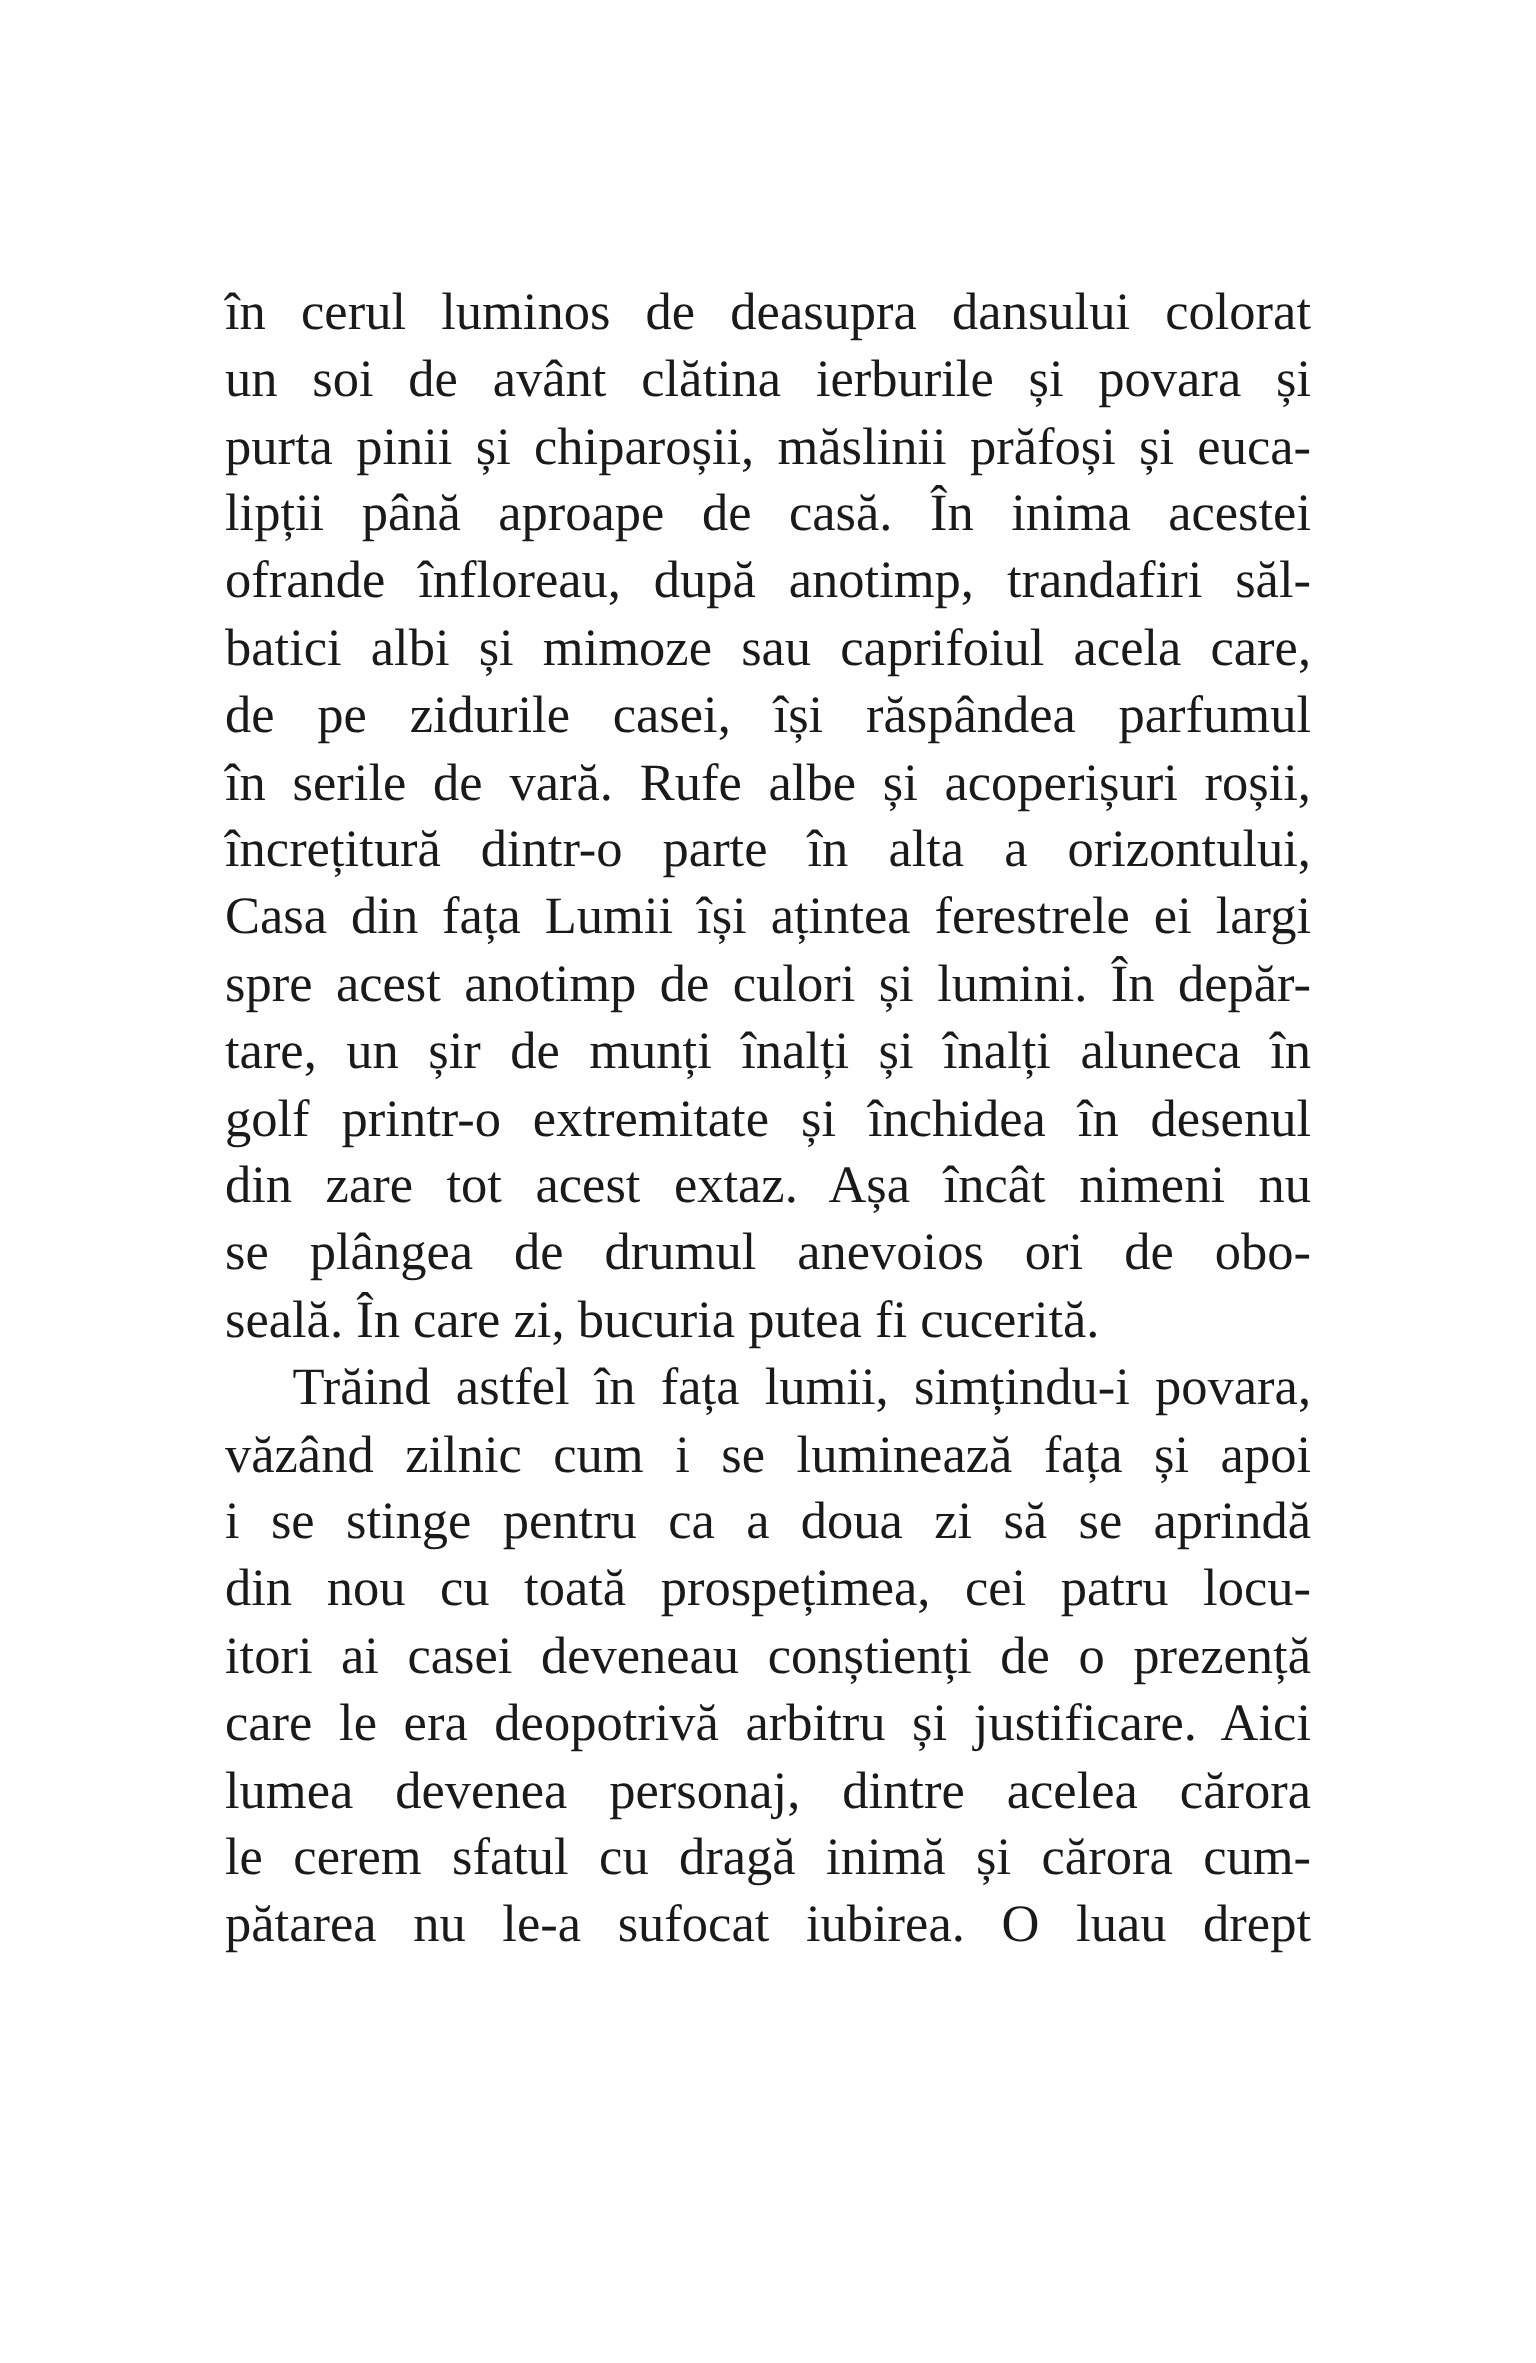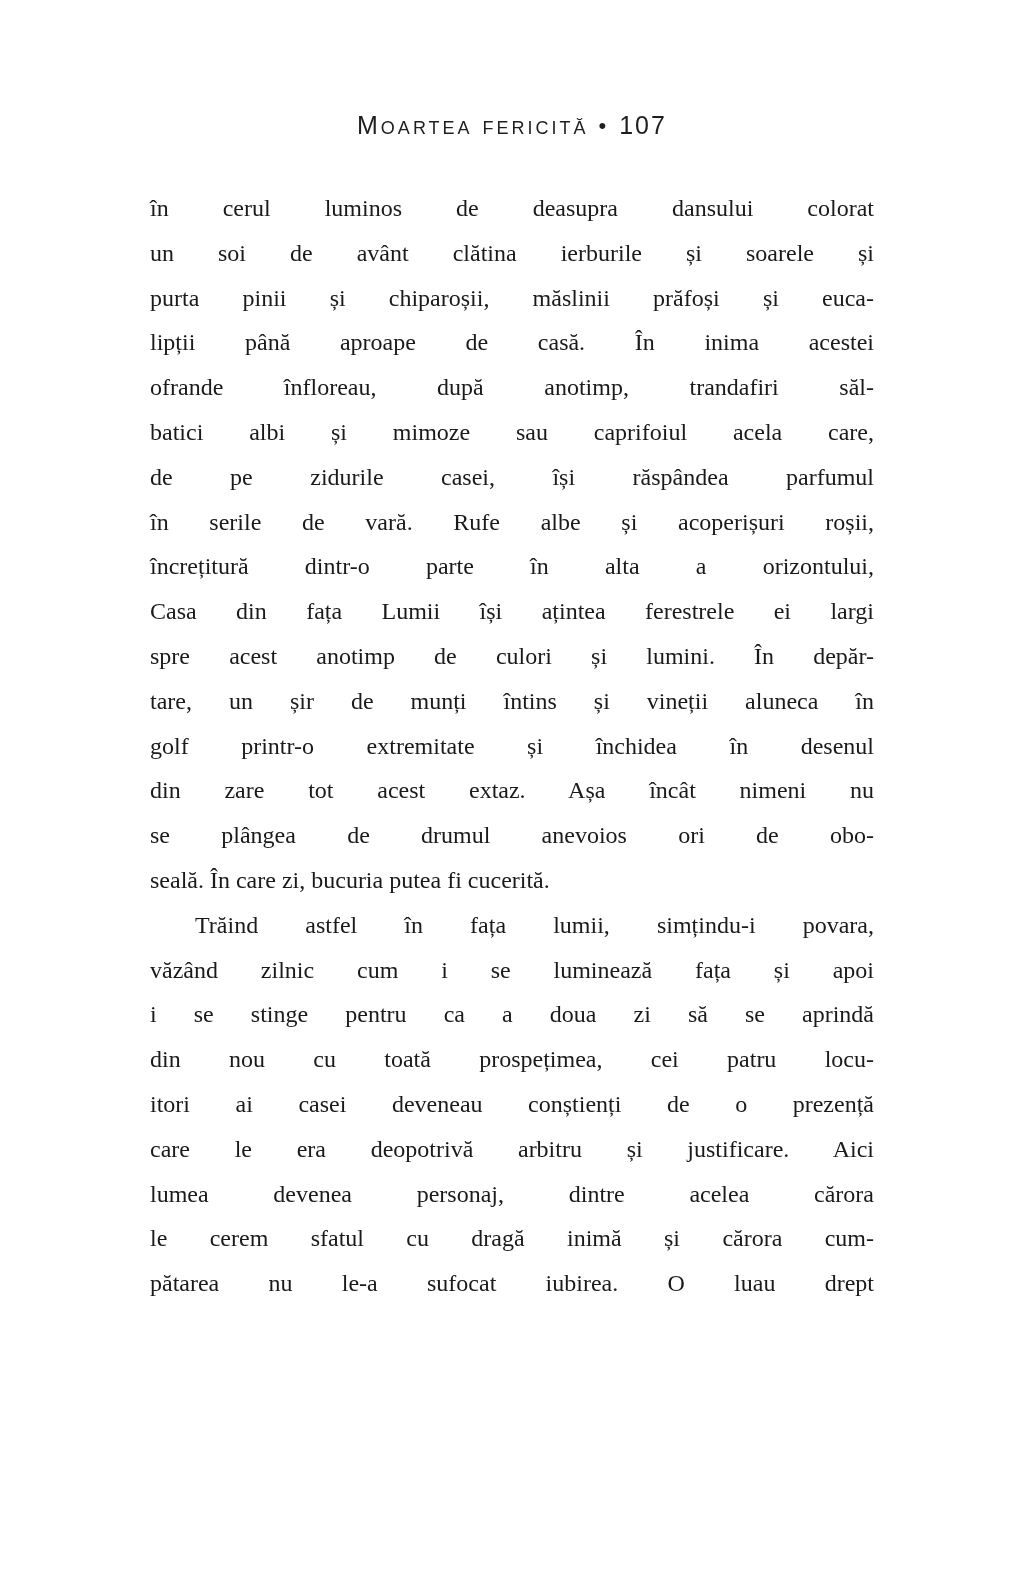--- a/index.html
+++ b/index.html
@@ -39,56 +39,53 @@
   .header-page {
     letter-spacing: 2px;
   }
   .text-block {
     position: absolute;
     left: 150px;
     top: 186px;
     width: 724px;
   }
   .line {
-    font-size: 24px;
+    font-size: 35px;
     line-height: 44.8px;
     color: #1a1a1a;
     text-align: justify;
     text-align-last: justify;
     white-space: normal;
   }
   .line.para-end {
     text-align-last: left;
   }
   .line.indent {
     text-indent: 45px;
   }
 </style>
 </head>
 <body>
 
 <div class="page">
 
-  <div class="running-header">
-    <span class="header-title">Moartea fericită</span><span class="header-sep">•</span><span class="header-page">107</span>
-  </div>
 
   <div class="text-block">
     <div class="line">în cerul luminos de deasupra dansului colorat</div>
-    <div class="line">un soi de avânt clătina ierburile și soarele și</div>
+    <div class="line">un soi de avânt clătina ierburile și povara și</div>
     <div class="line">purta pinii și chiparoșii, măslinii prăfoși și euca-</div>
     <div class="line">lipții până aproape de casă. În inima acestei</div>
     <div class="line">ofrande înfloreau, după anotimp, trandafiri săl-</div>
     <div class="line">batici albi și mimoze sau caprifoiul acela care,</div>
     <div class="line">de pe zidurile casei, își răspândea parfumul</div>
     <div class="line">în serile de vară. Rufe albe și acoperișuri roșii,</div>
     <div class="line">încrețitură dintr-o parte în alta a orizontului,</div>
     <div class="line">Casa din fața Lumii își ațintea ferestrele ei largi</div>
     <div class="line">spre acest anotimp de culori și lumini. În depăr-</div>
-    <div class="line">tare, un șir de munți întins și vineții aluneca în</div>
+    <div class="line">tare, un șir de munți înalți și înalți aluneca în</div>
     <div class="line">golf printr-o extremitate și închidea în desenul</div>
     <div class="line">din zare tot acest extaz. Așa încât nimeni nu</div>
     <div class="line">se plângea de drumul anevoios ori de obo-</div>
     <div class="line para-end">seală. În care zi, bucuria putea fi cucerită.</div>
 
     <div class="line indent">Trăind astfel în fața lumii, simțindu-i povara,</div>
     <div class="line">văzând zilnic cum i se luminează fața și apoi</div>
     <div class="line">i se stinge pentru ca a doua zi să se aprindă</div>
     <div class="line">din nou cu toată prospețimea, cei patru locu-</div>
     <div class="line">itori ai casei deveneau conștienți de o prezență</div>

